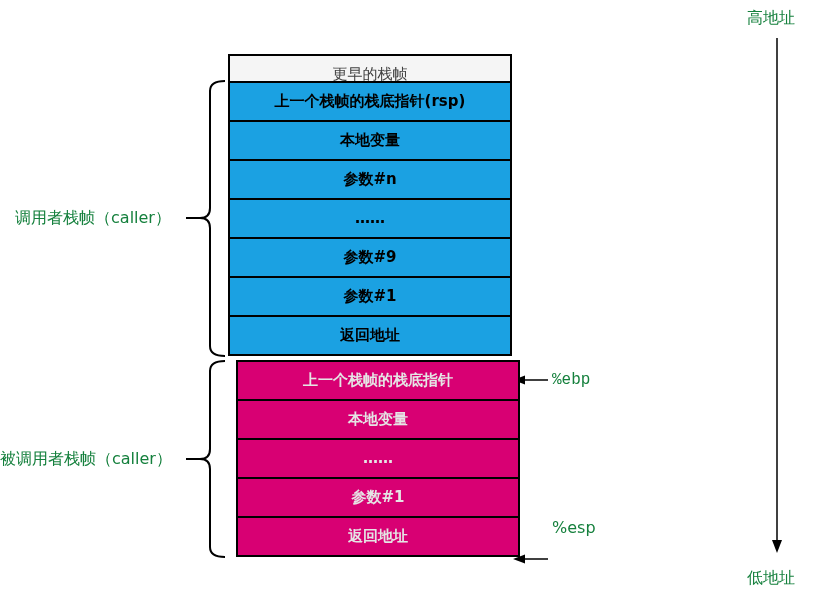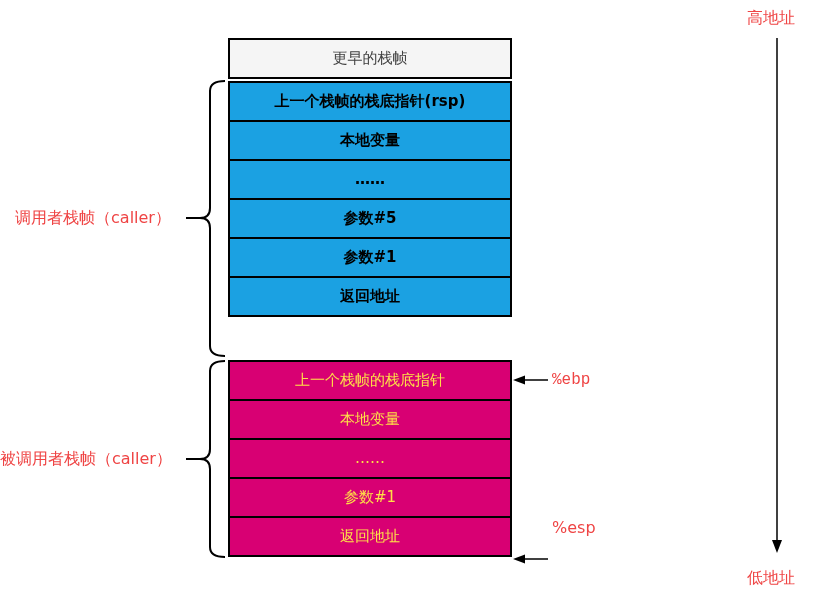--- a/index.html
+++ b/index.html
@@ -36,39 +36,40 @@
     line-height: 1;
   }
   .block .row + .row { margin-top: -2px; }
   .gray {
     position: absolute;
     left: 0;
     background: var(--color-frame_bg, #F5F5F5);
     color: #404040;
     font-weight: normal;
   }
-  .header { top: 0; height: 41px; }
+  .header { top: 16px; height: 41px; }
   .footer { top: 522px; height: 40px; }
   .block { position: absolute; left: 0; width: 100%; }
   .caller-block { top: 43px; }
   .callee-block { top: 322px; }
   .caller-row {
     background: var(--color-caller, #1BA1E2);
     color: #000000;
     font-weight: bold;
   }
   .callee-row {
     background: var(--color-callee, #D80073);
-    color: #fde047;
-    font-weight: normal;
+    color: #e5e5e5;
+    font-weight: bold;
+    margin-left: 8px;
   }
   .label {
     position: absolute;
     font-size: 16px;
-    color: #ef4444;
+    color: #15803d;
     white-space: nowrap;
     line-height: 20px;
   }
   .caller-label { top: 208px; left: 0; width: 186px; text-align: center; }
   .callee-label { top: 449px; left: 0; width: 186px; }
   .high-addr { left: 747px; top: 8px; }
   .low-addr  { left: 747px; top: 568px; }
   .ebp { left: 552px; top: 370px; font-family: Liberation Mono, monospace; }
   .esp { left: 552px; top: 518px; }
 </style>
@@ -110,22 +111,23 @@
   <div class="label high-addr">高地址</div>
   <div class="label low-addr">低地址</div>
   <div class="label ebp">%ebp</div>
   <div class="label esp">%esp</div>
 
   <div class="stack">
     <div class="row gray header">更早的栈帧</div>
     <div class="block caller-block">
         <div class="row caller-row">上一个栈帧的栈底指针(rsp)</div>
         <div class="row caller-row">本地变量</div>
+        <div class="row caller-row">参数#n</div>
         <div class="row caller-row">……</div>
-        <div class="row caller-row">参数#5</div>
+        <div class="row caller-row">参数#9</div>
         <div class="row caller-row">参数#1</div>
         <div class="row caller-row">返回地址</div>
       </div>
     <div class="block callee-block">
         <div class="row callee-row">上一个栈帧的栈底指针</div>
         <div class="row callee-row">本地变量</div>
         <div class="row callee-row">……</div>
         <div class="row callee-row">参数#1</div>
         <div class="row callee-row">返回地址</div>
       </div>

